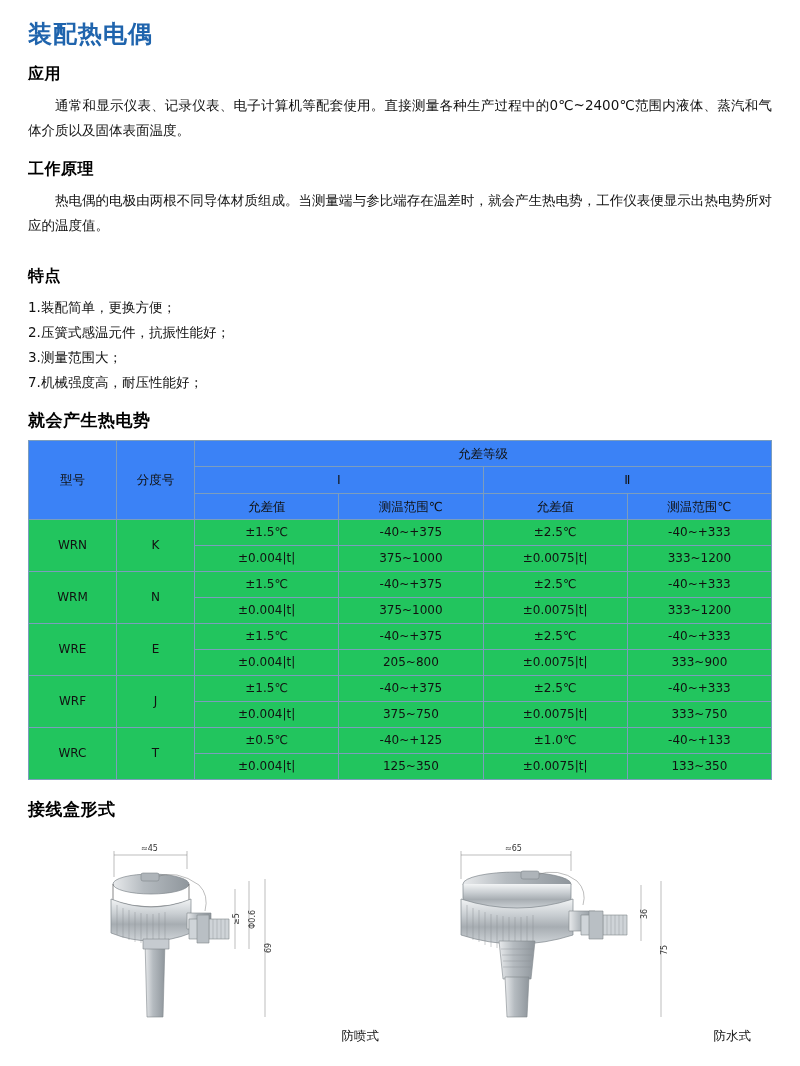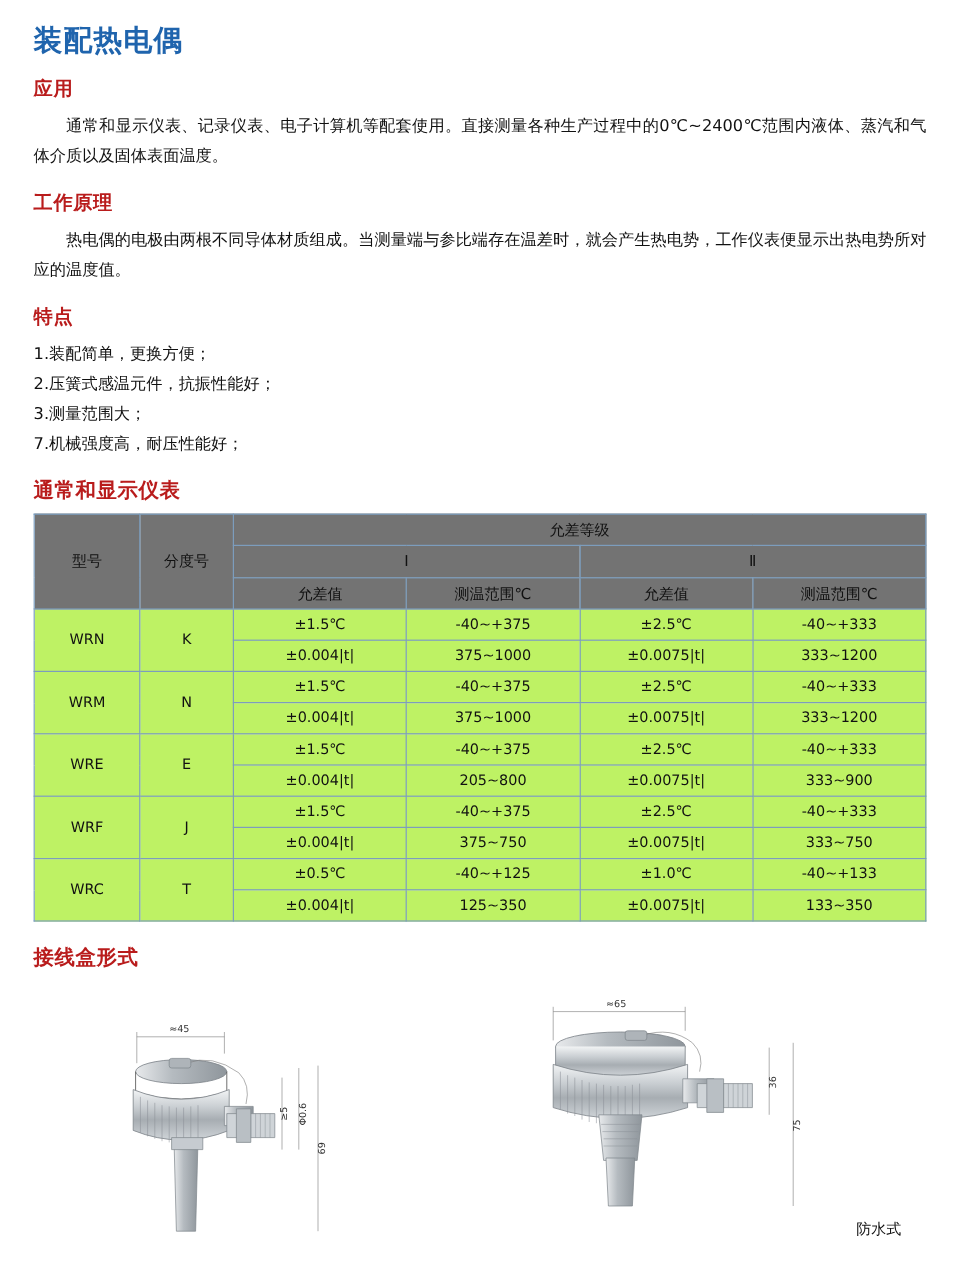--- a/index.html
+++ b/index.html
@@ -18,24 +18,24 @@
     border-radius: 22px;
   }
   .doc-title {
     color: #1f64ad;
     font-size: 24px;
     font-weight: bold;
     letter-spacing: 1px;
     margin: 0 0 14px 0;
   }
   .sec-head {
-    color: #b91c1c;
+    color: #000000;
     font-size: 16px;
     font-weight: bold;
-    margin: 0 0 8px 0;
+    margin: 12px 0 8px 0;
     letter-spacing: .5px;
   }
   .sec-head.big {
     font-size: 17px;
   }
   .para {
     color: #111;
     font-size: 13.5px;
     line-height: 1.85;
     text-align: justify;
@@ -69,25 +69,25 @@
     color: #111;
   }
   table.spec th, table.spec td {
     border: 1px solid #7c9dbd;
     text-align: center;
     padding: 4px 2px;
     line-height: 1.4;
     font-weight: normal;
   }
   table.spec thead th {
-    background: #737373;
+    background: #3b82f6;
     font-size: 12.5px;
   }
   table.spec tbody td {
-    background: #bef264;
+    background: #22c55e;
     height: 26px;
   }
   .col-model { width: 88px; }
   .col-grade { width: 78px; }
 
   
   .drawings-head { margin-top: 18px; }
   .drawings {
     display: flex;
     justify-content: space-around;
@@ -129,21 +129,21 @@
     <div class="col-right">
       <div class="sec-head">特点</div>
       <p class="list-line">1.装配简单，更换方便；</p>
       <p class="list-line">2.压簧式感温元件，抗振性能好；</p>
       <p class="list-line">3.测量范围大；</p>
       <p class="list-line">7.机械强度高，耐压性能好；</p>
     </div>
   </div>
 
   <div class="block">
-    <div class="sec-head big">通常和显示仪表</div>
+    <div class="sec-head big">就会产生热电势</div>
     <div class="tbl-wrap">
       <table class="spec">
         <thead>
           <tr>
             <th class="col-model" rowspan="3">型号</th>
             <th class="col-grade" rowspan="3">分度号</th>
             <th colspan="4">允差等级</th>
           </tr>
           <tr>
             <th colspan="2">Ⅰ</th>
@@ -301,20 +301,21 @@
           <path d="M86 112 L106 112 L104 188 L88 188 Z" fill="url(#g2)" stroke="#7f868c" stroke-width=".6"></path>
           <path d="M84 110 L110 110 L110 120 L84 120 Z" fill="#c6cbd0" stroke="#7f868c" stroke-width=".6"></path>
 
           <line class="thin" x1="176" y1="60" x2="176" y2="120"></line>
           <line class="thin" x1="190" y1="52" x2="190" y2="120"></line>
           <text class="dim" x="180" y="96" transform="rotate(-90 180 96)">≥5</text>
           <text class="dim" x="196" y="100" transform="rotate(-90 196 100)">Φ0.6</text>
           <line class="thin" x1="206" y1="50" x2="206" y2="188"></line>
           <text class="dim" x="212" y="124" transform="rotate(-90 212 124)">69</text>
         </svg>
+        <div class="cap">防喷式</div>
       </div>
 
       <div class="drawing">
         <svg width="310" height="195" viewBox="0 0 310 195">
           <defs>
             <linearGradient id="g3" x1="0" y1="0" x2="0" y2="1">
               <stop offset="0" stop-color="#f2f4f5"></stop>
               <stop offset="0.35" stop-color="#c9ced2"></stop>
               <stop offset="0.62" stop-color="#a7adb2"></stop>
               <stop offset="1" stop-color="#cfd4d8"></stop>

